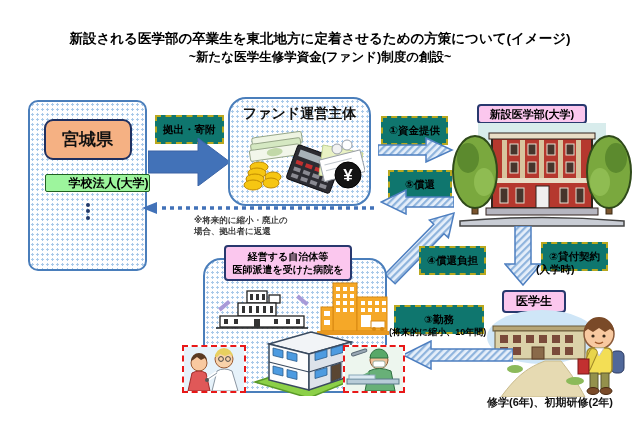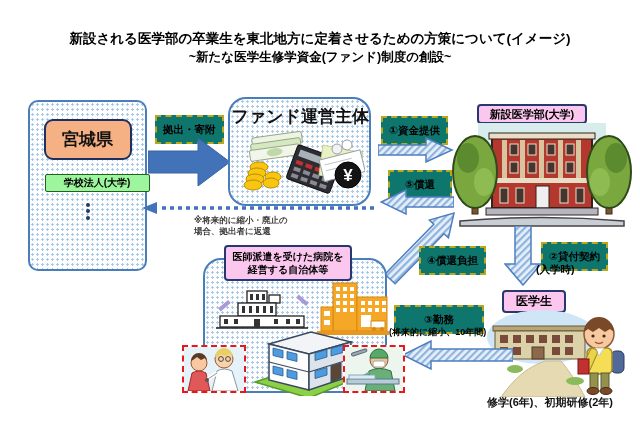--- a/index.html
+++ b/index.html
@@ -21,21 +21,21 @@
     background:#0f766e;border:2px dashed #b9a81e;
     font-size:10.5px;font-weight:bold;line-height:13px;
     padding:6px 6px;white-space:nowrap;text-align:center;color:#000;
   }
   .plabel{
     background:#fbc7ee;border:2px solid #28386e;border-radius:4px;
     font-weight:bold;text-align:center;color:#000;
   }
   .greenbox{
     background:#9df59d;border:1.5px solid #206020;border-radius:2px;
-    font-size:10px;font-weight:bold;line-height:16px;text-align:center;
+    font-size:12px;font-weight:bold;line-height:16px;text-align:right;
     white-space:nowrap;color:#000;margin-left:19px;
   }
   .smallnote{font-size:8.5px;line-height:11px;color:#3c3c3c;font-weight:bold;}
   .subnote{font-size:9.5px;font-weight:bold;color:#000;white-space:nowrap;}
   .dot{width:4px;height:4px;border-radius:50%;background:#20386a;margin:2.5px auto;}
   .redframe{
     border:2.5px dashed #e81818;background:#ffffff;z-index:3;
   }
   svg{display:block;}
 </style>
@@ -63,21 +63,21 @@
 <svg class="abs" style="left:142px;top:201px;" width="234" height="14" viewBox="0 0 234 14">
   <line x1="232" y1="7" x2="16" y2="7" stroke="#4272b8" stroke-width="3.5" stroke-dasharray="4,4"></line>
   <polygon points="0,7 15,1 15,13" fill="#4272b8"></polygon>
 </svg>
 <div class="abs smallnote" style="left:194px;top:215px;">
   <div>※将来的に縮小・廃止の</div>
   <div>場合、拠出者に返還</div>
 </div>
 
 <div class="abs dotted-box" style="left:228px;top:97px;width:139px;height:105px;border-radius:18px;">
-  <div style="margin-top:6px;text-align:right;font-size:17px;font-weight:bold;">ファンド運営主体</div>
+  <div style="margin-top:6px;text-align:center;font-size:14px;font-weight:bold;">ファンド運営主体</div>
   <svg class="abs" style="left:5px;top:28px;" width="130" height="72" viewBox="0 0 130 72">
 
     <g transform="rotate(-8 40 20)">
       <rect x="18" y="8" width="50" height="11" rx="2" fill="#eef4e2" stroke="#97a688"></rect>
       <rect x="16" y="14" width="50" height="11" rx="2" fill="#d5e8c2" stroke="#97a688"></rect>
       <rect x="14" y="20" width="50" height="11" rx="2" fill="#f2f6ea" stroke="#97a688"></rect>
       <ellipse cx="39" cy="25" rx="8" ry="4" fill="#c2d8a8"></ellipse>
     </g>
 
     <g stroke="#c08a00" stroke-width="1">
@@ -262,22 +262,22 @@
       <pattern id="h3" width="5" height="5" patternUnits="userSpaceOnUse" patternTransform="rotate(45)">
         <rect width="5" height="5" fill="#e6effa"></rect>
         <rect width="2.2" height="5" fill="#8fb4dd"></rect>
       </pattern>
     </defs>
   <polygon points="112,9 30,9 30,1 2,15 30,29 30,21 112,21" fill="url(#h3)" stroke="#4e7fc0" stroke-width="1.5"></polygon>
 </svg>
 
 <div class="abs dotted-box" style="left:203px;top:258px;width:180px;height:131px;border-radius:18px;"></div>
 <div class="abs plabel" style="left:224px;top:245px;width:120px;font-size:10px;line-height:13px;padding:3px 2px;z-index:2;">
+  <div>経営する自治体等</div>
   <div>医師派遣を受けた病院を</div>
-  <div>経営する自治体等</div>
 </div>
 
 <svg class="abs" style="left:212px;top:286px;" width="100" height="48" viewBox="0 0 100 48">
   <g fill="#a89ad8">
     <rect x="6" y="18" width="13" height="4" transform="rotate(-40 12 20)"></rect>
     <rect x="84" y="12" width="13" height="4" transform="rotate(40 90 14)"></rect>
     <rect x="14" y="36" width="12" height="4" transform="rotate(35 20 38)"></rect>
   </g>
   <g fill="#ffffff" stroke="#222" stroke-width="1.3">
     <rect x="35" y="5" width="20" height="12"></rect>

